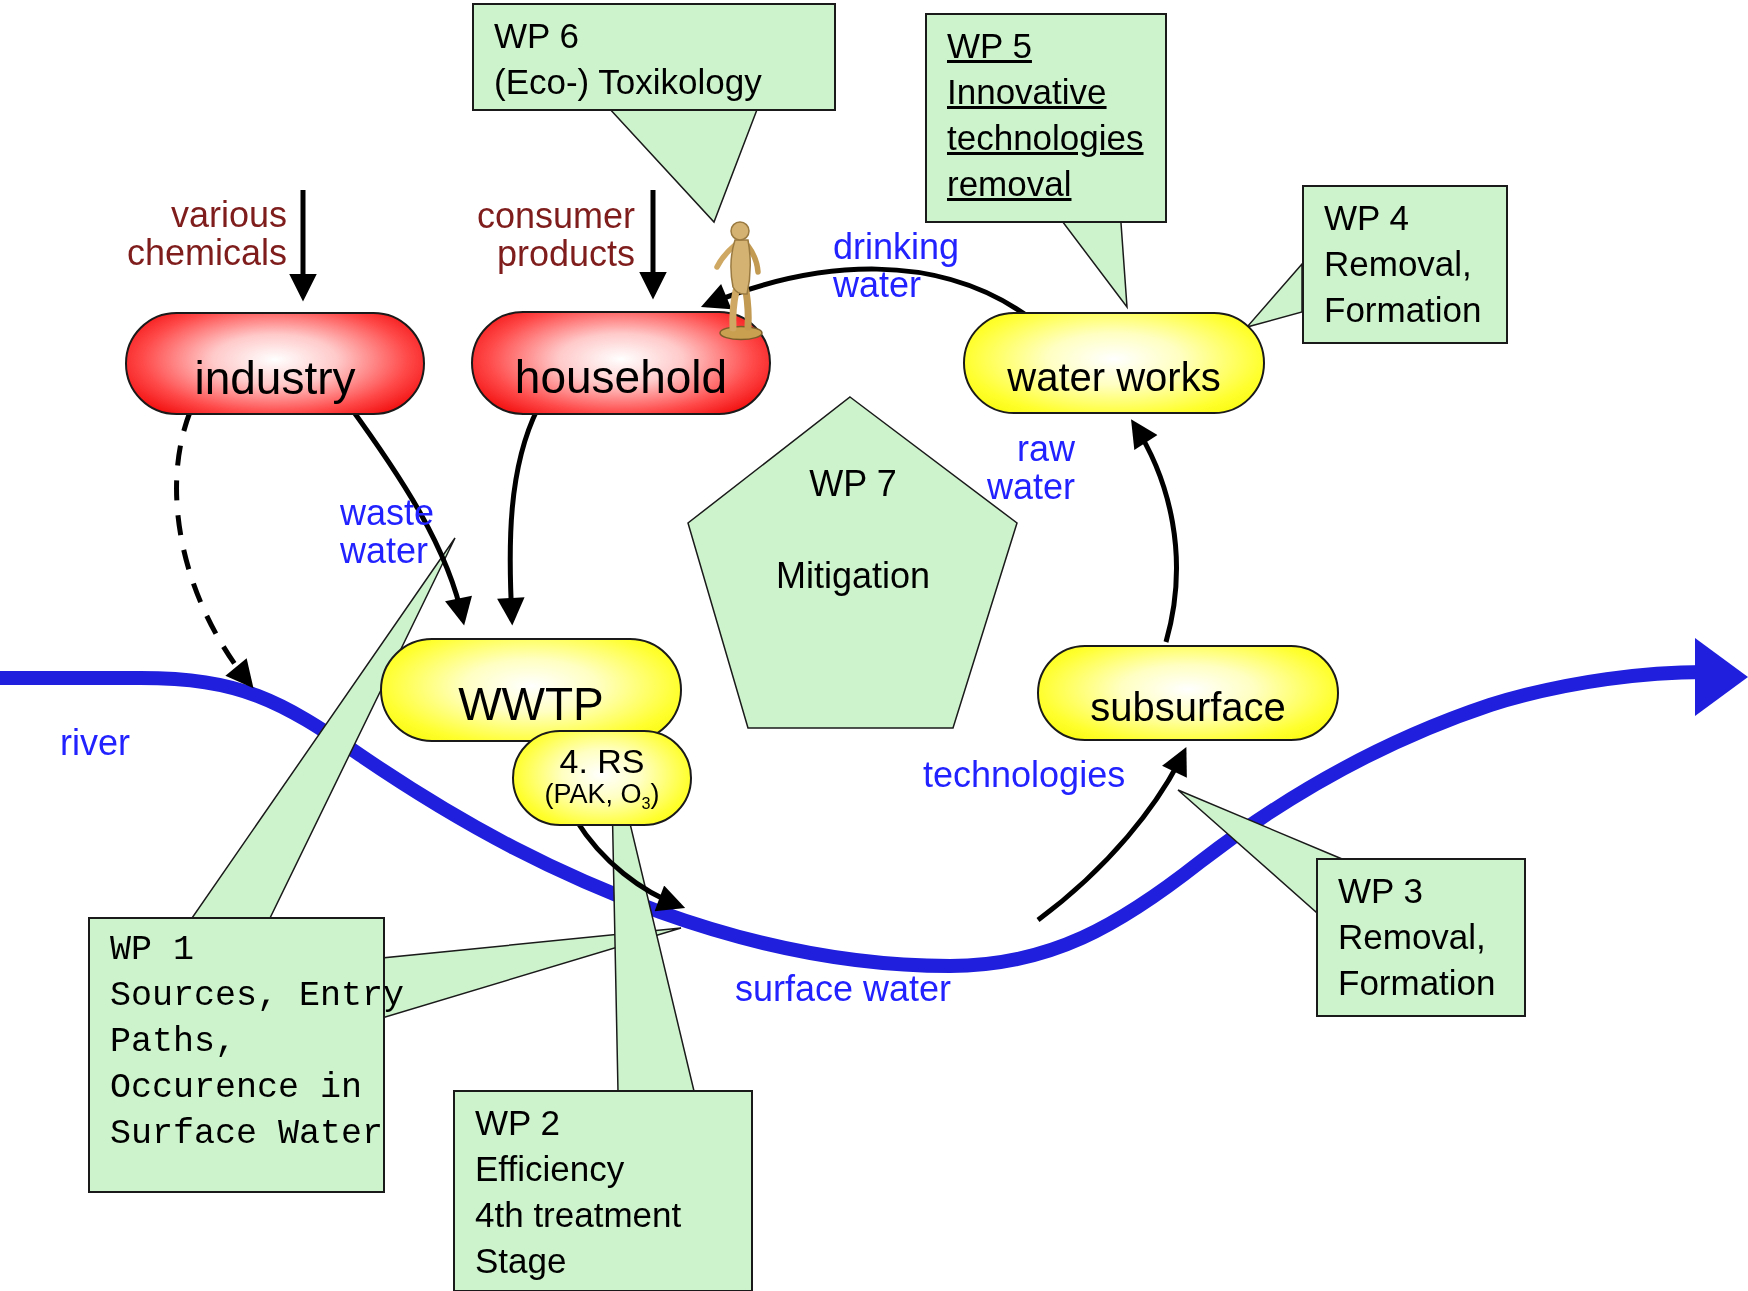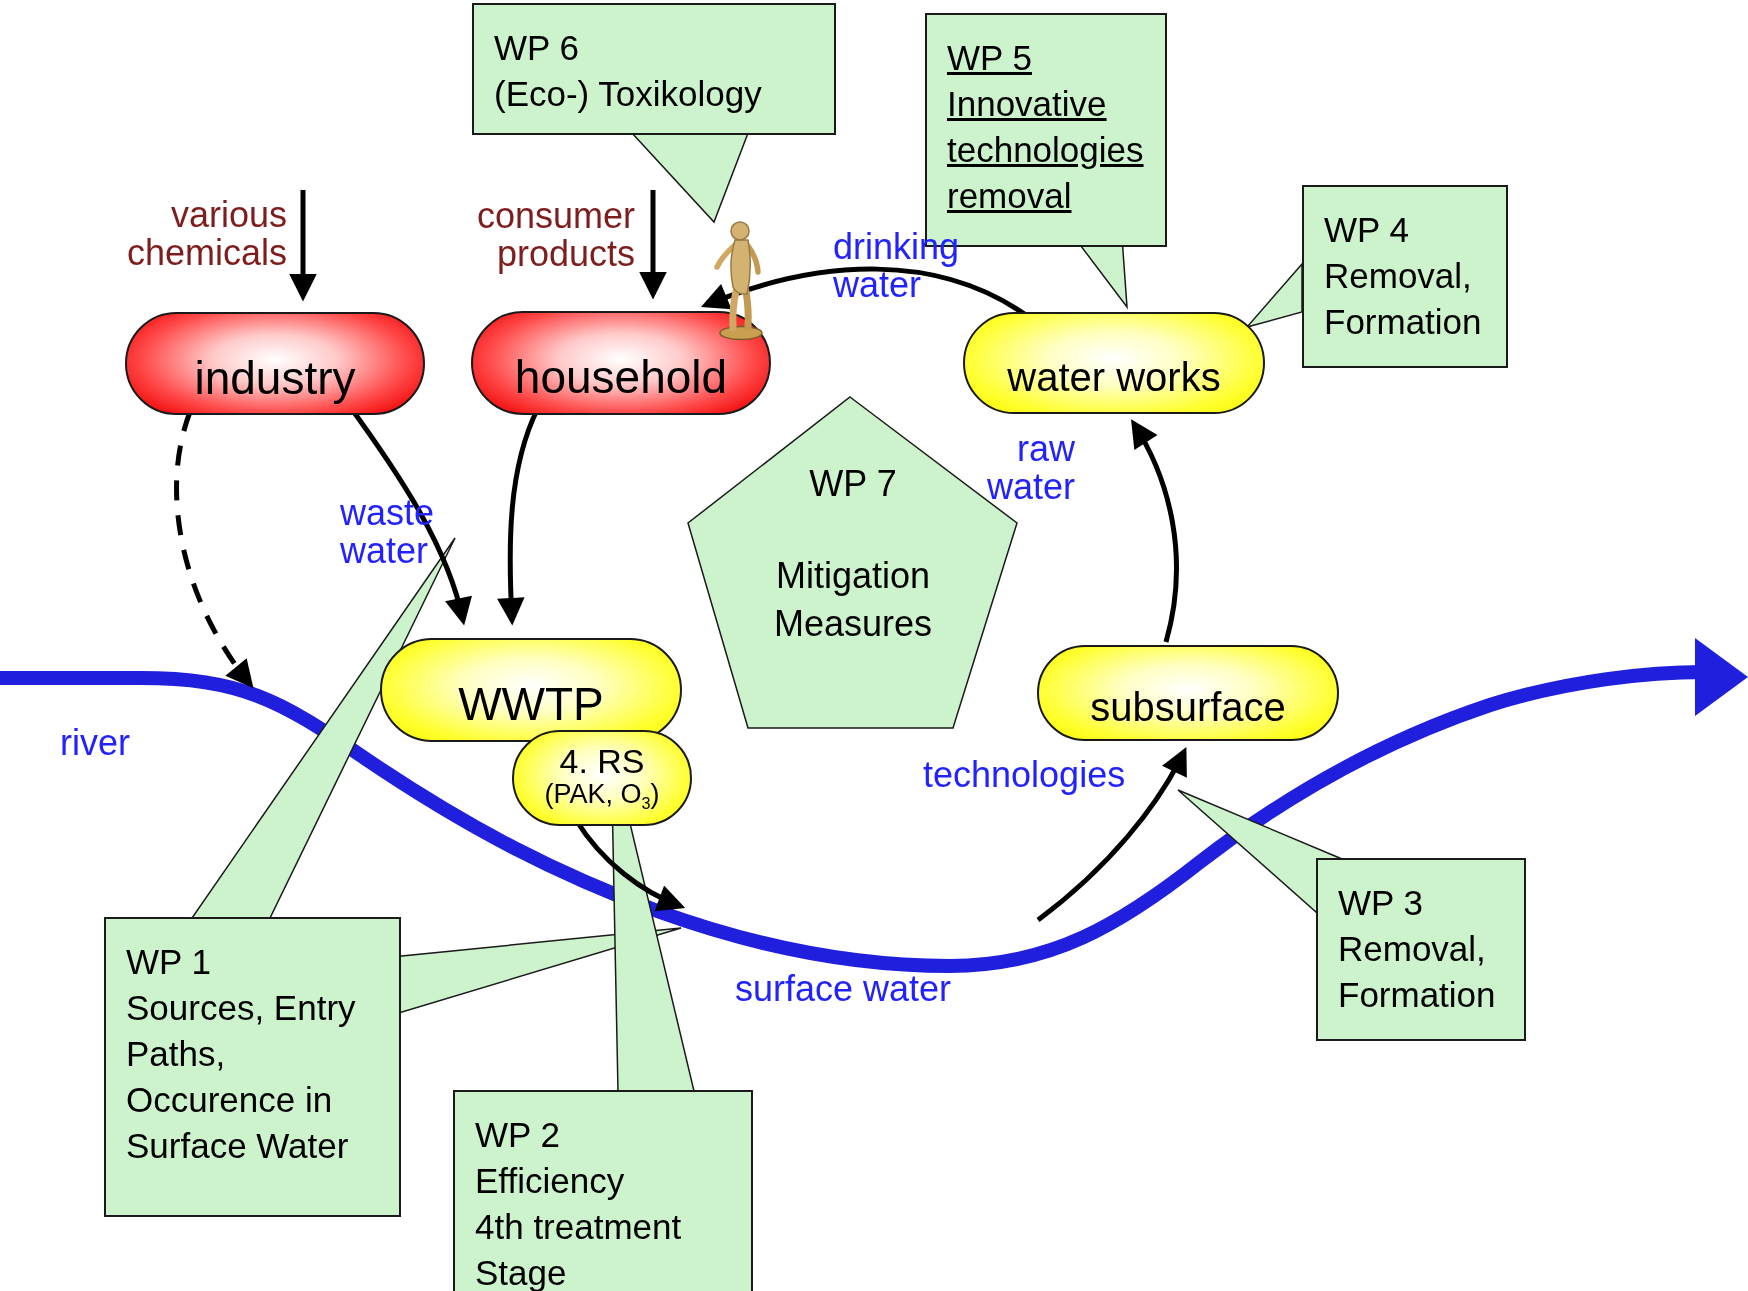--- a/index.html
+++ b/index.html
@@ -12,21 +12,21 @@
   .oval{
     position:absolute;z-index:3;border:2px solid #1a1a1a;border-radius:999px;
     display:flex;align-items:center;justify-content:center;text-align:center;
   }
   .oval.red{background:radial-gradient(ellipse 62% 75% at 50% 46%, #ffffff 0%, #ffc9c9 34%, #ff4a4a 72%, #ef0000 100%);}
   .oval.yellow{background:radial-gradient(ellipse 66% 78% at 50% 46%, #ffffff 0%, #ffffc2 34%, #ffff2e 76%, #f7f700 100%);}
   .oval-label{font-size:40px;margin-top:28px;}
   .oval-label.big{font-size:46px;}
   .wpbox{
     position:absolute;z-index:3;background:var(--box-green);border:2px solid #1a1a1a;
-    padding:20px 20px;font-size:35px;line-height:46px;
+    padding:8px 20px;font-size:35px;line-height:46px;
   }
   .wpbox div{white-space:nowrap;}
   .flow-label{position:absolute;z-index:4;font-size:36px;line-height:38px;color:var(--label-blue);}
   .flow-label.black{color:#7f1d1d;}
   .flow-label.right{text-align:right;}
   .flow-label div{white-space:nowrap;}
   .penta-text{position:absolute;z-index:3;text-align:center;font-size:36px;line-height:48px;}
   .wedge{fill:var(--box-green);stroke:#1a1a1a;stroke-width:1.5;}
   .river{stroke:var(--river-blue);stroke-width:14;fill:none;}
   .river-head{fill:var(--river-blue);}
@@ -104,38 +104,37 @@
   <div class="wpbox" style="left:1302px;top:185px;width:162px;height:139px;">
     <div>WP 4</div>
     <div>Removal,</div>
     <div>Formation</div>
   </div>
   <div class="wpbox" style="left:1316px;top:858px;width:166px;height:139px;">
     <div>WP 3</div>
     <div>Removal,</div>
     <div>Formation</div>
   </div>
-  <div class="wpbox" style="left:104px;top:917px;width:253px;height:256px;">
+  <div class="wpbox" style="left:88px;top:917px;width:253px;height:256px;font-family:Liberation Mono, monospace;">
     <div>WP 1</div>
     <div>Sources, Entry</div>
     <div>Paths,</div>
     <div>Occurence in</div>
     <div>Surface Water</div>
   </div>
   <div class="wpbox" style="left:453px;top:1090px;width:256px;height:182px;">
     <div>WP 2</div>
     <div>Efficiency</div>
     <div>4th treatment</div>
     <div>Stage</div>
   </div>
 
   <div class="penta-text" style="left:688px;top:460px;width:330px;">WP 7</div>
   <div class="penta-text" style="left:688px;top:552px;width:330px;">
     <div>Mitigation</div>
-    <div>Measures</div>
   </div>
 
   <div class="flow-label black right" style="left:115px;top:196px;width:172px;">
     <div>various</div>
     <div>chemicals</div>
   </div>
   <div class="flow-label black right" style="left:455px;top:197px;width:180px;">
     <div>consumer</div>
     <div>products</div>
   </div>

